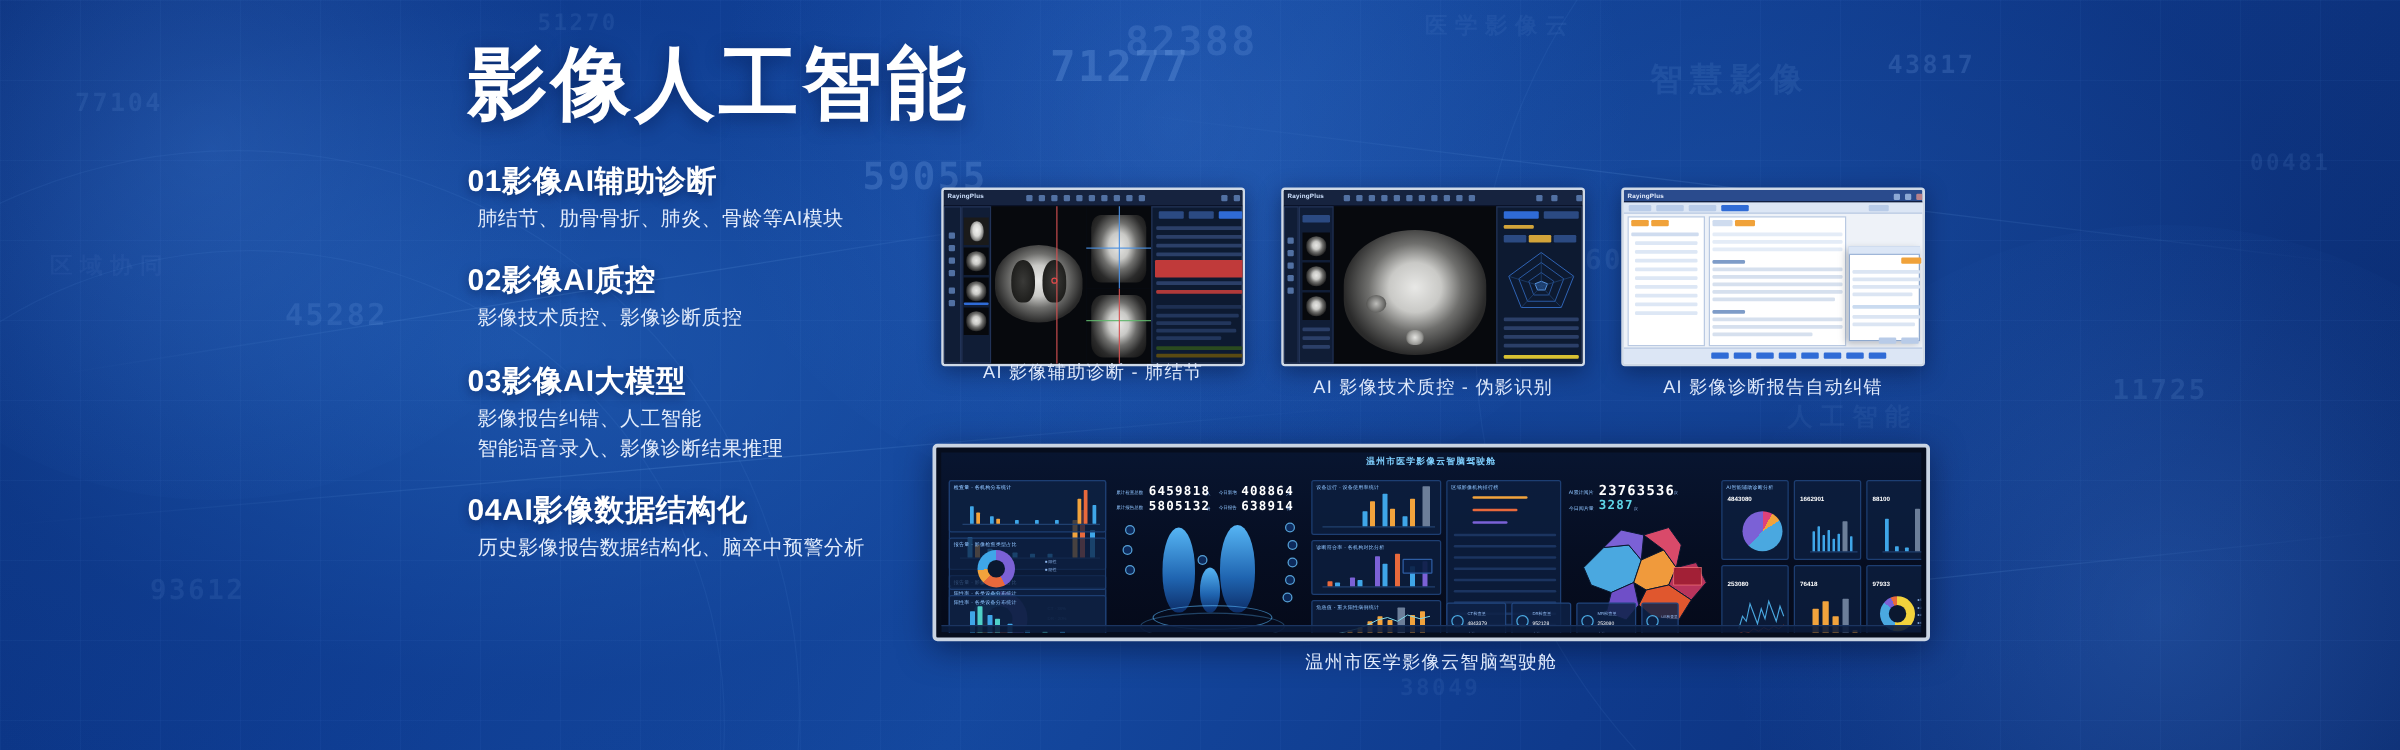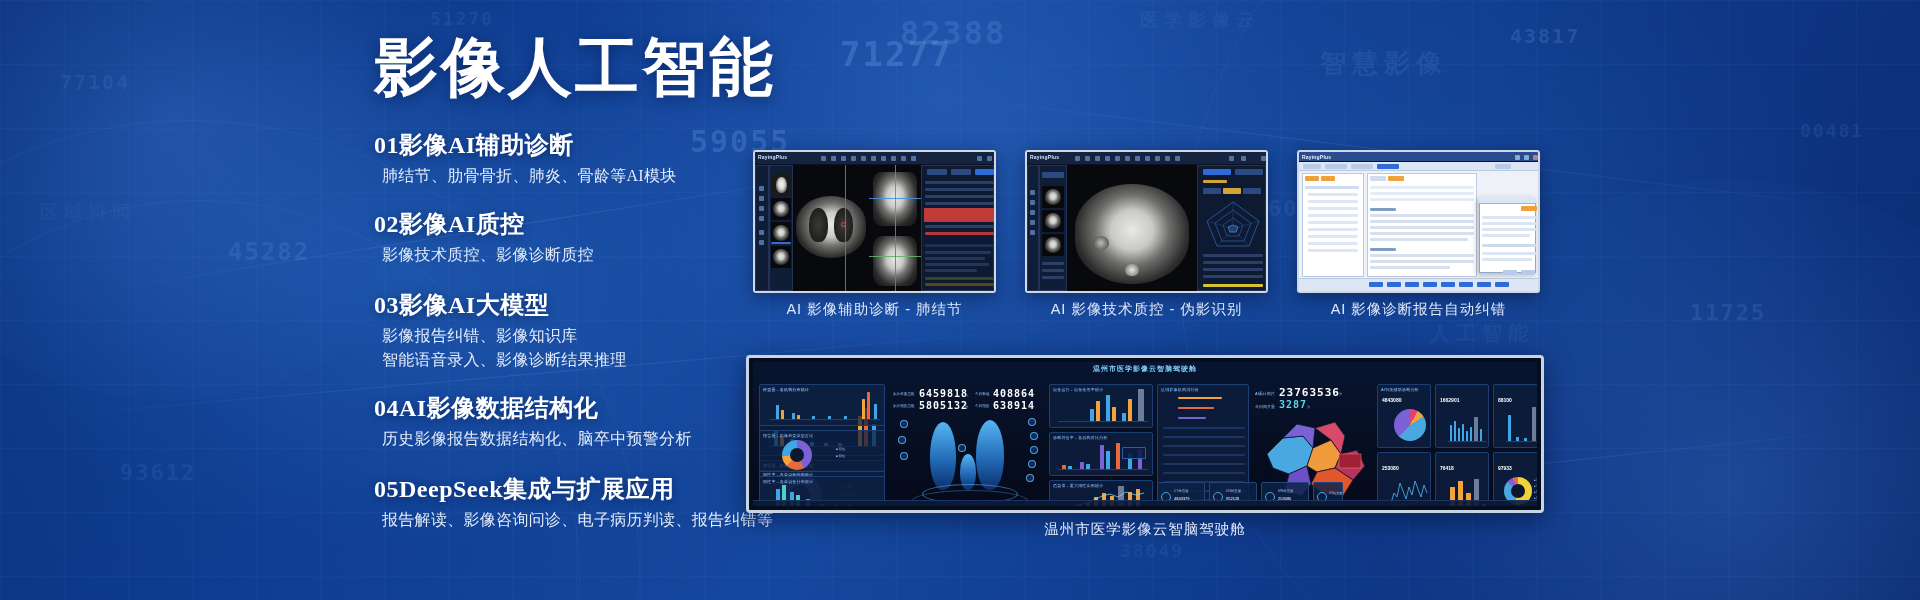--- a/index.html
+++ b/index.html
@@ -42,21 +42,21 @@
     position: absolute; height: 1px;
     background: linear-gradient(90deg, rgba(130,190,255,0) 0%, rgba(130,190,255,0.16) 50%, rgba(130,190,255,0) 100%);
     transform-origin: left center;
   }
   .bg-glow {
     position: absolute; border-radius: 50%;
     background: radial-gradient(circle, rgba(90,160,255,0.22) 0%, rgba(70,140,240,0.06) 55%, rgba(0,0,0,0) 75%);
   }
 
   
-  #left-col { position: absolute; left: 374px; top: 34px; width: 470px; font-family: Liberation Serif, serif; }
+  #left-col { position: absolute; left: 374px; top: 34px; width: 470px; }
   #main-title {
     font-size: 64px; font-weight: 700; color: #ffffff; letter-spacing: 3px;
     line-height: 1.05; text-shadow: 0 3px 14px rgba(0,20,70,0.55);
   }
   .feature { margin-top: 0; }
   .feature-title {
     font-size: 24px; font-weight: 700; color: #ffffff; letter-spacing: 0.5px;
     text-shadow: 0 2px 8px rgba(0,18,60,0.5); white-space: nowrap;
   }
   .feature-desc {
@@ -142,21 +142,21 @@
     <div class="bg-diag" style="left:40px;top:300px;width:900px;transform:rotate(-9deg);"></div>
     <div class="bg-diag" style="left:0px;top:420px;width:1100px;transform:rotate(-5deg);"></div>
     <div class="bg-diag" style="left:900px;top:90px;width:1000px;transform:rotate(7deg);"></div>
     <div class="bg-diag" style="left:1000px;top:520px;width:920px;transform:rotate(-6deg);"></div>
 
     <div class="bg-num" style="left:900px;top:14px;font-size:32px;">82388</div>
     <div class="bg-num" style="left:840px;top:34px;font-size:34px;color:rgba(150,195,255,0.22);">71277</div>
     <div class="bg-num" style="left:690px;top:124px;font-size:30px;color:rgba(150,195,255,0.20);">59055</div>
     <div class="bg-num" style="left:228px;top:238px;font-size:24px;color:rgba(150,195,255,0.13);">45282</div>
     <div class="bg-num" style="left:1268px;top:196px;font-size:22px;color:rgba(150,195,255,0.11);">60131</div>
-    <div class="bg-num" style="left:1510px;top:24px;font-size:20px;">43817</div>
+    <div class="bg-num" style="left:1510px;top:39px;font-size:20px;">43817</div>
     <div class="bg-num" style="left:1690px;top:300px;font-size:22px;color:rgba(150,195,255,0.12);">11725</div>
     <div class="bg-num" style="left:60px;top:70px;font-size:20px;color:rgba(150,195,255,0.10);">77104</div>
     <div class="bg-num" style="left:120px;top:460px;font-size:22px;color:rgba(150,195,255,0.09);">93612</div>
     <div class="bg-num" style="left:1800px;top:120px;font-size:18px;color:rgba(150,195,255,0.10);">00481</div>
     <div class="bg-num" style="left:430px;top:8px;font-size:18px;color:rgba(150,195,255,0.09);">51270</div>
     <div class="bg-num" style="left:1120px;top:540px;font-size:18px;color:rgba(150,195,255,0.08);">38049</div>
 
     <div class="bg-cjk" style="left:1320px;top:46px;font-size:26px;">智慧影像</div>
     <div class="bg-cjk" style="left:1140px;top:8px;font-size:18px;color:rgba(150,195,255,0.07);">医学影像云</div>
     <div class="bg-cjk" style="left:1430px;top:320px;font-size:20px;color:rgba(150,195,255,0.07);">人工智能</div>
@@ -176,38 +176,32 @@
     <div class="feature" style="margin-top:20px;">
       <div class="feature-title">02影像AI质控</div>
       <div class="feature-desc">
         <span class="l2">影像技术质控、影像诊断质控</span>
       </div>
     </div>
 
     <div class="feature" style="margin-top:22px;">
       <div class="feature-title">03影像AI大模型</div>
       <div class="feature-desc">
-        <span class="l2">影像报告纠错、影像知识库</span>
+        <span class="l2">影像报告纠错、人工智能</span>
         <span class="l2">智能语音录入、影像诊断结果推理</span>
       </div>
     </div>
 
     <div class="feature" style="margin-top:20px;">
       <div class="feature-title">04AI影像数据结构化</div>
       <div class="feature-desc">
         <span class="l2">历史影像报告数据结构化、脑卒中预警分析</span>
       </div>
     </div>
 
-    <div class="feature" style="margin-top:22px;">
-      <div class="feature-title">05DeepSeek集成与扩展应用</div>
-      <div class="feature-desc">
-        <span class="l2">报告解读、影像咨询问诊、电子病历判读、报告纠错等</span>
-      </div>
-    </div>
   </div>
 
   <div class="shot" style="left:753px;top:150px;width:243px;height:143px;">
     <div class="shot-frame">
       <div class="ui-topbar" style="height:13px;">
         <div class="ui-logo">RayingPlus</div>
         <div class="ui-tool" style="left:66px;top:4px;"></div>
         <div class="ui-tool" style="left:76px;top:4px;"></div>
         <div class="ui-tool" style="left:86px;top:4px;"></div>
         <div class="ui-tool" style="left:96px;top:4px;"></div>
@@ -269,21 +263,21 @@
       <div class="ui-row" style="left:170px;top:73px;width:69px;"></div>
       <div class="ui-rowr" style="left:170px;top:80px;width:69px;"></div>
       <div class="ui-row" style="left:170px;top:92px;width:69px;background:#1d2f52;"></div>
       <div class="ui-row" style="left:170px;top:99px;width:66px;background:#22365c;"></div>
       <div class="ui-row" style="left:170px;top:105px;width:60px;background:#22365c;"></div>
       <div class="ui-row" style="left:170px;top:111px;width:64px;background:#22365c;"></div>
       <div class="ui-row" style="left:170px;top:117px;width:52px;background:#22365c;"></div>
       <div class="ui-row" style="left:170px;top:125px;width:69px;background:#2a4a1f;"></div>
       <div class="ui-row" style="left:170px;top:131px;width:69px;background:#5a4a12;"></div>
     </div>
-    <div class="caption" style="left:-20px;top:150px;width:283px;">AI 影像辅助诊断 - 肺结节</div>
+    <div class="caption" style="left:-20px;top:138px;width:283px;">AI 影像辅助诊断 - 肺结节</div>
   </div>
 
   <div class="shot" style="left:1025px;top:150px;width:243px;height:143px;">
     <div class="shot-frame">
       <div class="ui-topbar" style="height:13px;">
         <div class="ui-logo">RayingPlus</div>
         <div class="ui-tool" style="left:48px;top:4px;"></div>
         <div class="ui-tool" style="left:58px;top:4px;"></div>
         <div class="ui-tool" style="left:68px;top:4px;"></div>
         <div class="ui-tool" style="left:78px;top:4px;"></div>

